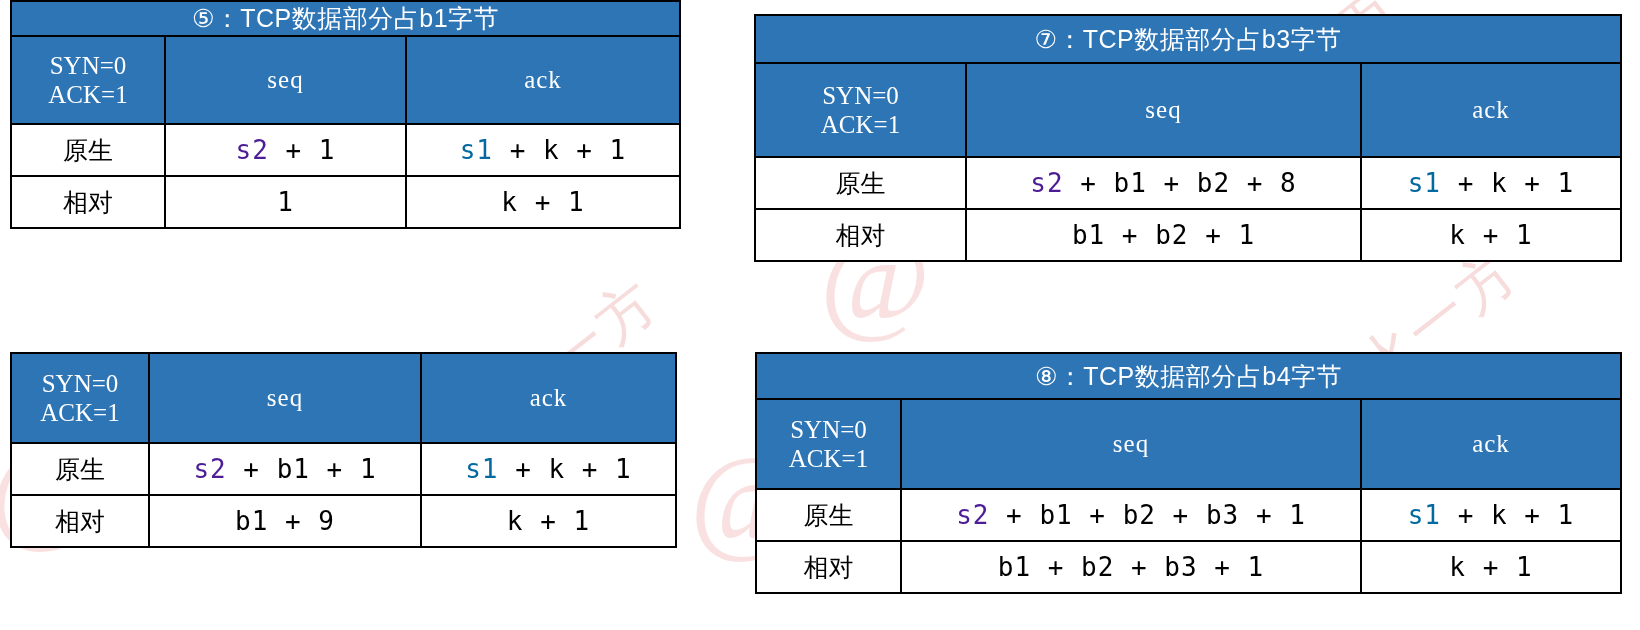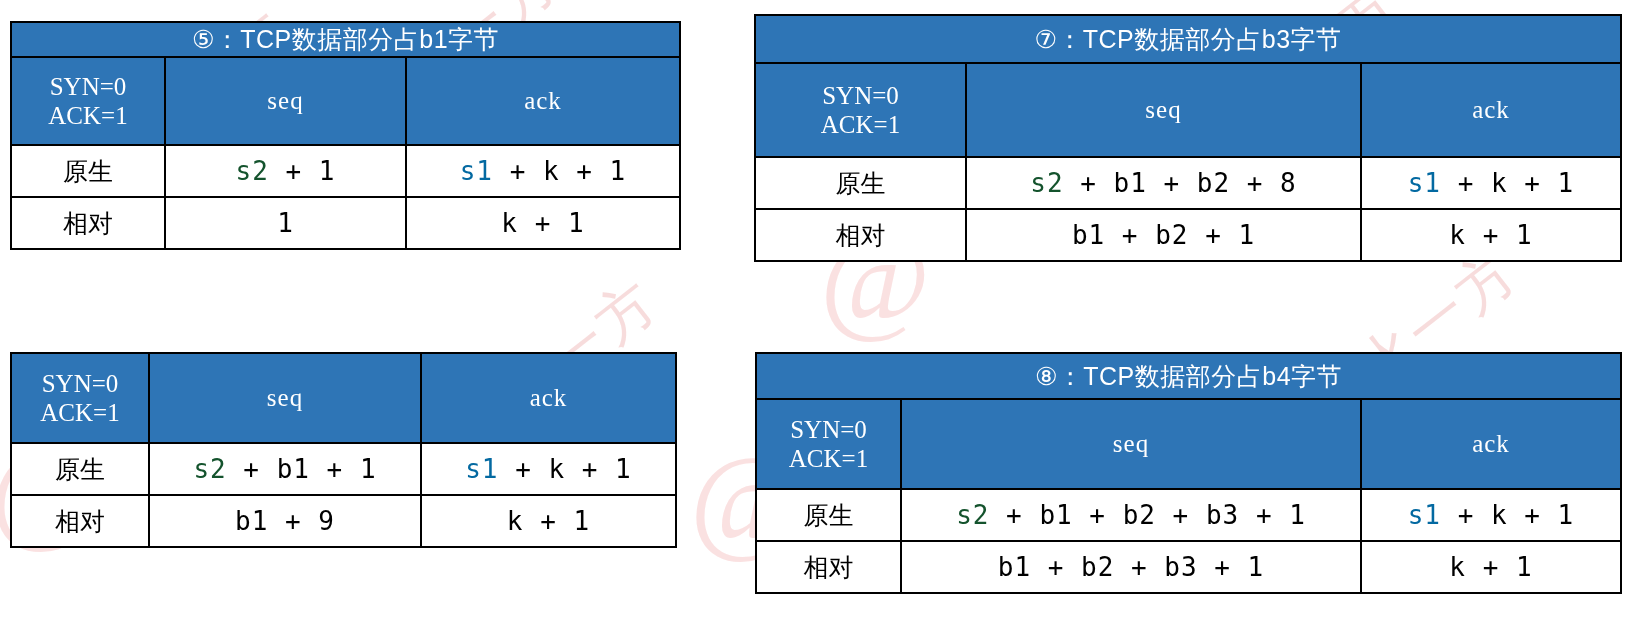--- a/index.html
+++ b/index.html
@@ -33,40 +33,40 @@
   }
   .flagcell{
     font-family:Liberation Serif, serif;
     font-size:25px;line-height:1.16;text-align:left;padding-left:9px;
   }
   .mono{
     font-family:Liberation Serif, serif;
     font-size:26px;letter-spacing:1px;
   }
   .cn{font-family:"Liberation Sans","DejaVu Sans",sans-serif;font-size:27px;}
-  .v-s2{color:#14532d;}
+  .v-s2{color:#4c1d95;}
   .v-s1{color:#0369a1;}
   .expr{font-family:"DejaVu Sans Mono","Liberation Mono",monospace;font-size:26px;letter-spacing:1px;white-space:nowrap;}
 </style>
 </head>
 <body>
 
 <div class="wm-layer">
   <div class="wm" style="left:60px;top:60px;">在水一方</div>
   <div class="wm" style="left:330px;top:10px;">在水一方</div>
   <div class="wm" style="left:430px;top:330px;">在水一方</div>
   <div class="wm" style="left:1170px;top:30px;">在水一方</div>
   <div class="wm" style="left:1290px;top:300px;">在水一方</div>
   <div class="wm" style="left:760px;top:120px;">在水一方</div>
   <div class="wm2" style="left:820px;top:210px;">@</div>
   <div class="wm2" style="left:-10px;top:420px;">@</div>
   <div class="wm2" style="left:690px;top:430px;">@</div>
 </div>
 
-<table class="tbl" style="left:10px;top:21px;width:669px;">
+<table class="tbl" style="left:10px;top:0;width:669px;">
   <colgroup>
       <col style="width:154px">
       <col style="width:241px">
       <col style="width:274px">
     </colgroup>
   <tbody>
       <tr>
     <td class="hd title-cell" colspan="3">⑤：TCP数据部分占b1字节</td>
   </tr>
   <tr>

